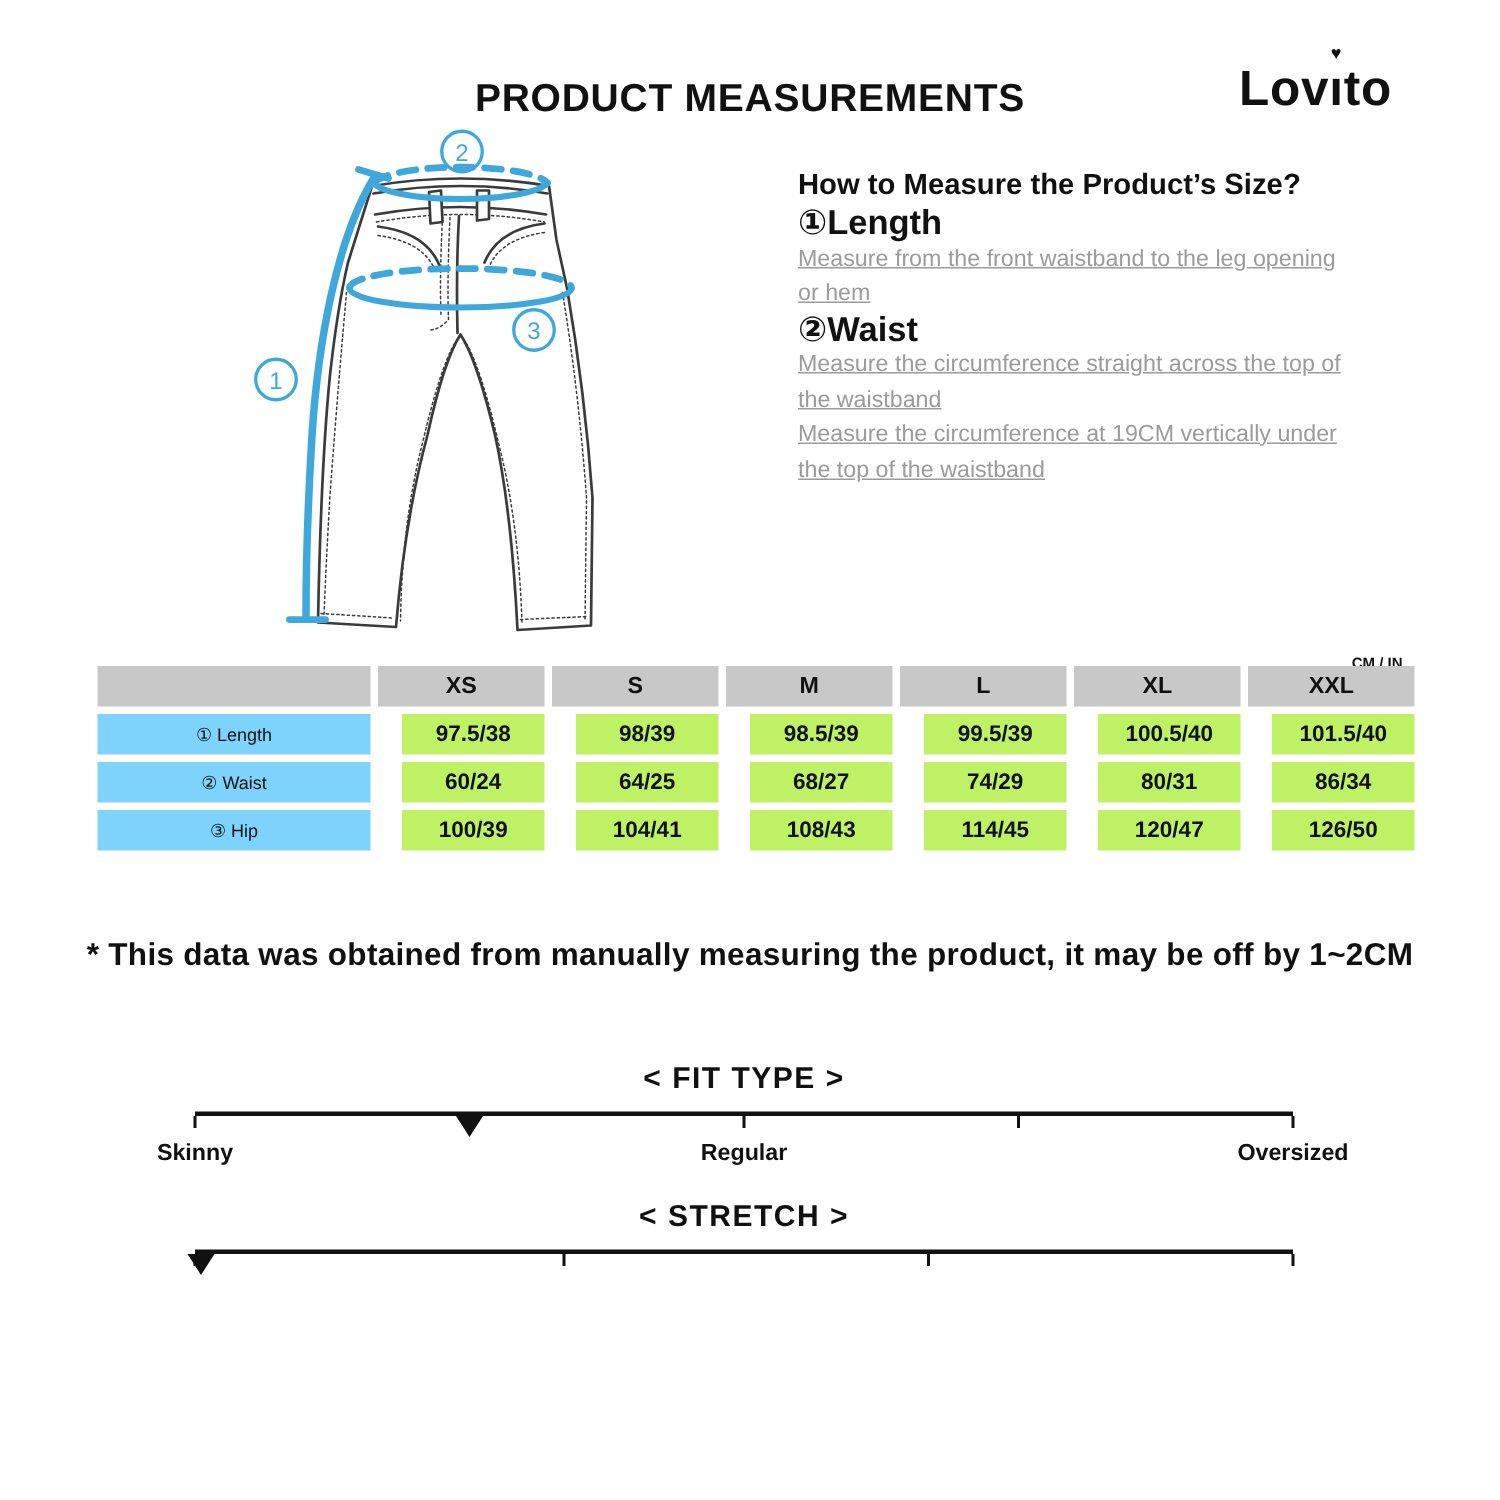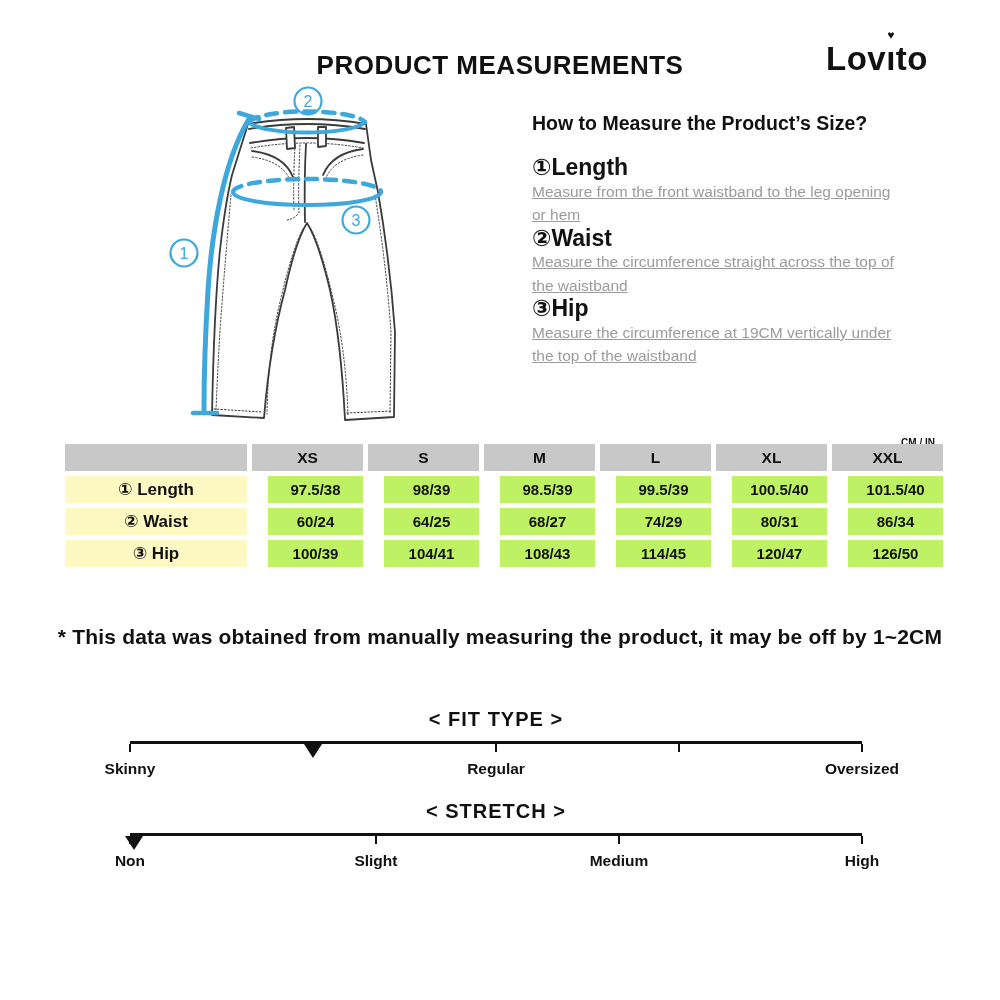--- a/index.html
+++ b/index.html
@@ -11,31 +11,31 @@
          font-size:26px;font-weight:700;letter-spacing:.5px;}
   .brand{position:absolute;right:72px;top:40px;font-size:33px;font-weight:700;letter-spacing:.5px;}
   .brand-i{position:relative;display:inline-block;}
   .brand-heart{position:absolute;left:50%;top:-11px;transform:translateX(-50%);font-size:12px;line-height:12px;}
 
   
   .diagram{position:absolute;left:130px;top:85px;}
 
   
   .howto{position:absolute;left:532px;top:112px;width:362px;}
-  .howto-title{font-size:19.5px;font-weight:700;margin-bottom:21px;}
+  .howto-title{font-size:19.5px;font-weight:700;margin-bottom:2px;}
   .howto-item-heading{font-size:23px;font-weight:700;line-height:23.5px;}
   .howto-item-desc{font-size:15.5px;line-height:23.5px;color:#9b9b9b;text-decoration:underline;}
 
   
   .unit-label{position:absolute;right:65px;top:437px;font-size:10px;font-weight:700;text-decoration:underline;}
   .size-table{position:absolute;left:65px;top:444px;width:878px;display:grid;
               grid-template-columns:182px repeat(6,1fr);gap:5px;grid-auto-rows:27px;}
   .cell{display:flex;align-items:center;justify-content:center;}
   .cell.head{background:#c8c8c8;font-size:15.5px;font-weight:700;}
-  .cell.rowlabel{background:#fef9c3;font-size:17px;font-weight:700;}
+  .cell.rowlabel{background:#7dd3fc;font-size:12px;font-weight:400;}
   .cell.val{background:#bef264;font-size:15px;font-weight:700;margin-left:16px;}
 
   
   .note{position:absolute;left:0;right:0;top:625px;text-align:center;
         font-size:21px;font-weight:700;letter-spacing:.2px;}
 
   
   .scale{position:absolute;left:130px;width:732px;margin-top:16px;}
   .scale-fit{top:692px;}
   .scale-stretch{top:784px;}
@@ -100,21 +100,20 @@
     <div class="howto-title">How to Measure the Product’s Size?</div>
     <div>
       <div class="howto-item-heading">①Length</div>
       <div class="howto-item-desc">Measure from the front waistband to the leg opening or hem</div>
     </div>
     <div>
       <div class="howto-item-heading">②Waist</div>
       <div class="howto-item-desc">Measure the circumference straight across the top of the waistband</div>
     </div>
     <div>
-      <div class="howto-item-heading">③Hip</div>
       <div class="howto-item-desc">Measure the circumference at 19CM vertically under the top of the waistband</div>
     </div>
   </div>
 
   <div class="unit-label">CM / IN</div>
 
   <div class="size-table">
     <div class="cell head"></div>
     <div class="cell head">XS</div>
     <div class="cell head">S</div>
@@ -169,21 +168,15 @@
 
   <div class="scale scale-stretch">
     <div class="scale-title">&lt; STRETCH &gt;</div>
     <div class="scale-line">
       <div class="tick" style="left: 0%;"></div>
       <div class="tick" style="left: 33.6%;"></div>
       <div class="tick" style="left: 66.8%;"></div>
       <div class="tick" style="left: 100%;"></div>
       <div class="marker" style="left: 0.5%;"></div>
     </div>
-    <div class="scale-labels">
-      <span class="scale-label" style="left: 0%;">Non</span>
-      <span class="scale-label" style="left: 33.6%;">Slight</span>
-      <span class="scale-label" style="left: 66.8%;">Medium</span>
-      <span class="scale-label" style="left: 100%;">High</span>
-    </div>
   </div>
 
 </div>
 
 </body></html>

